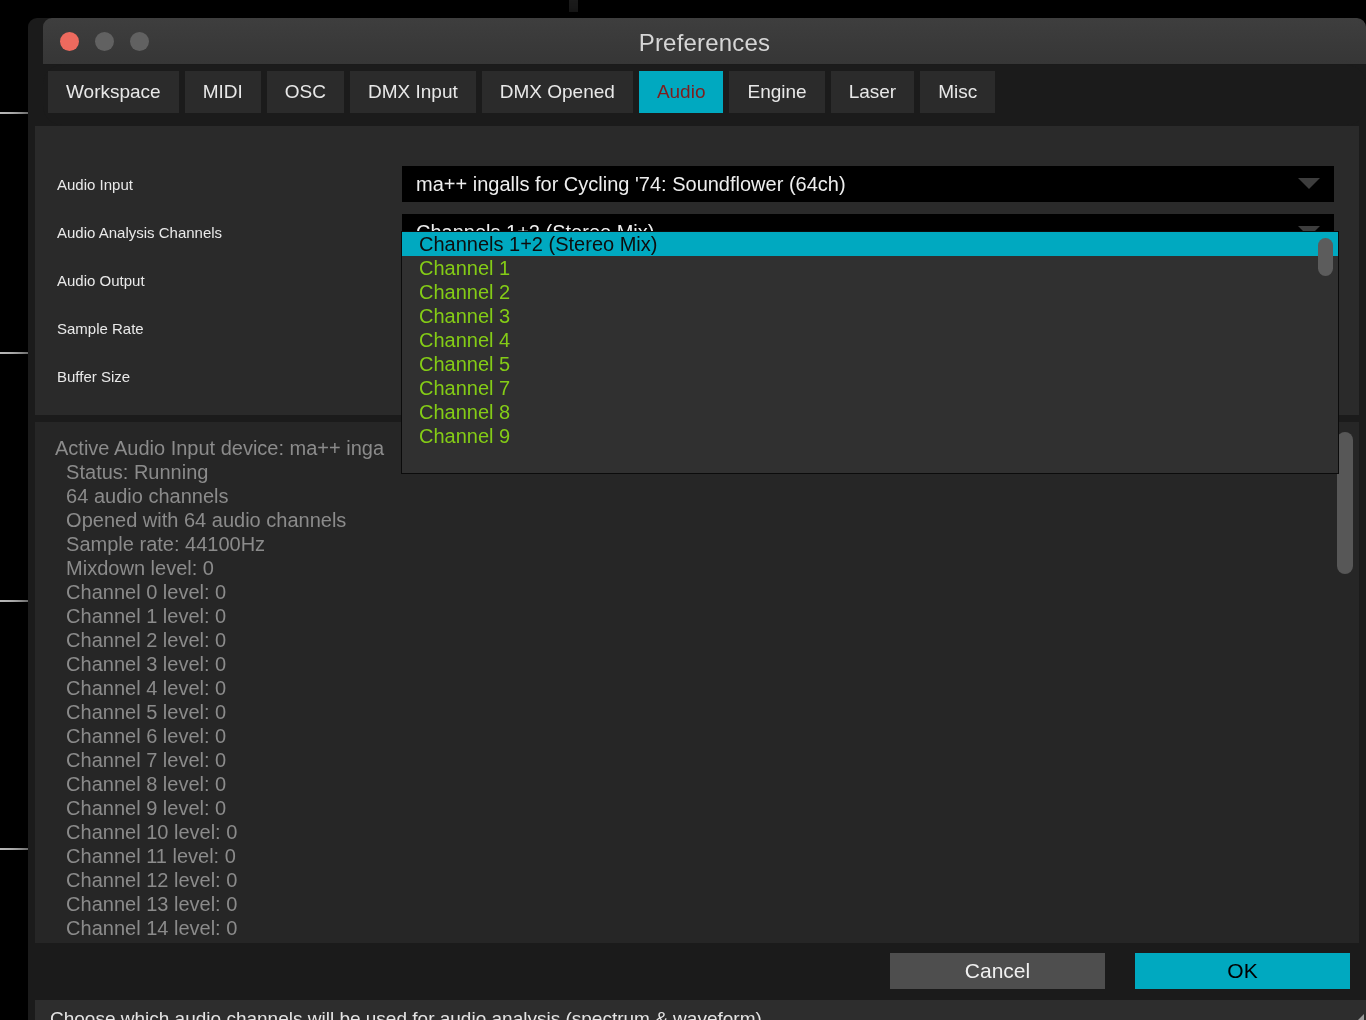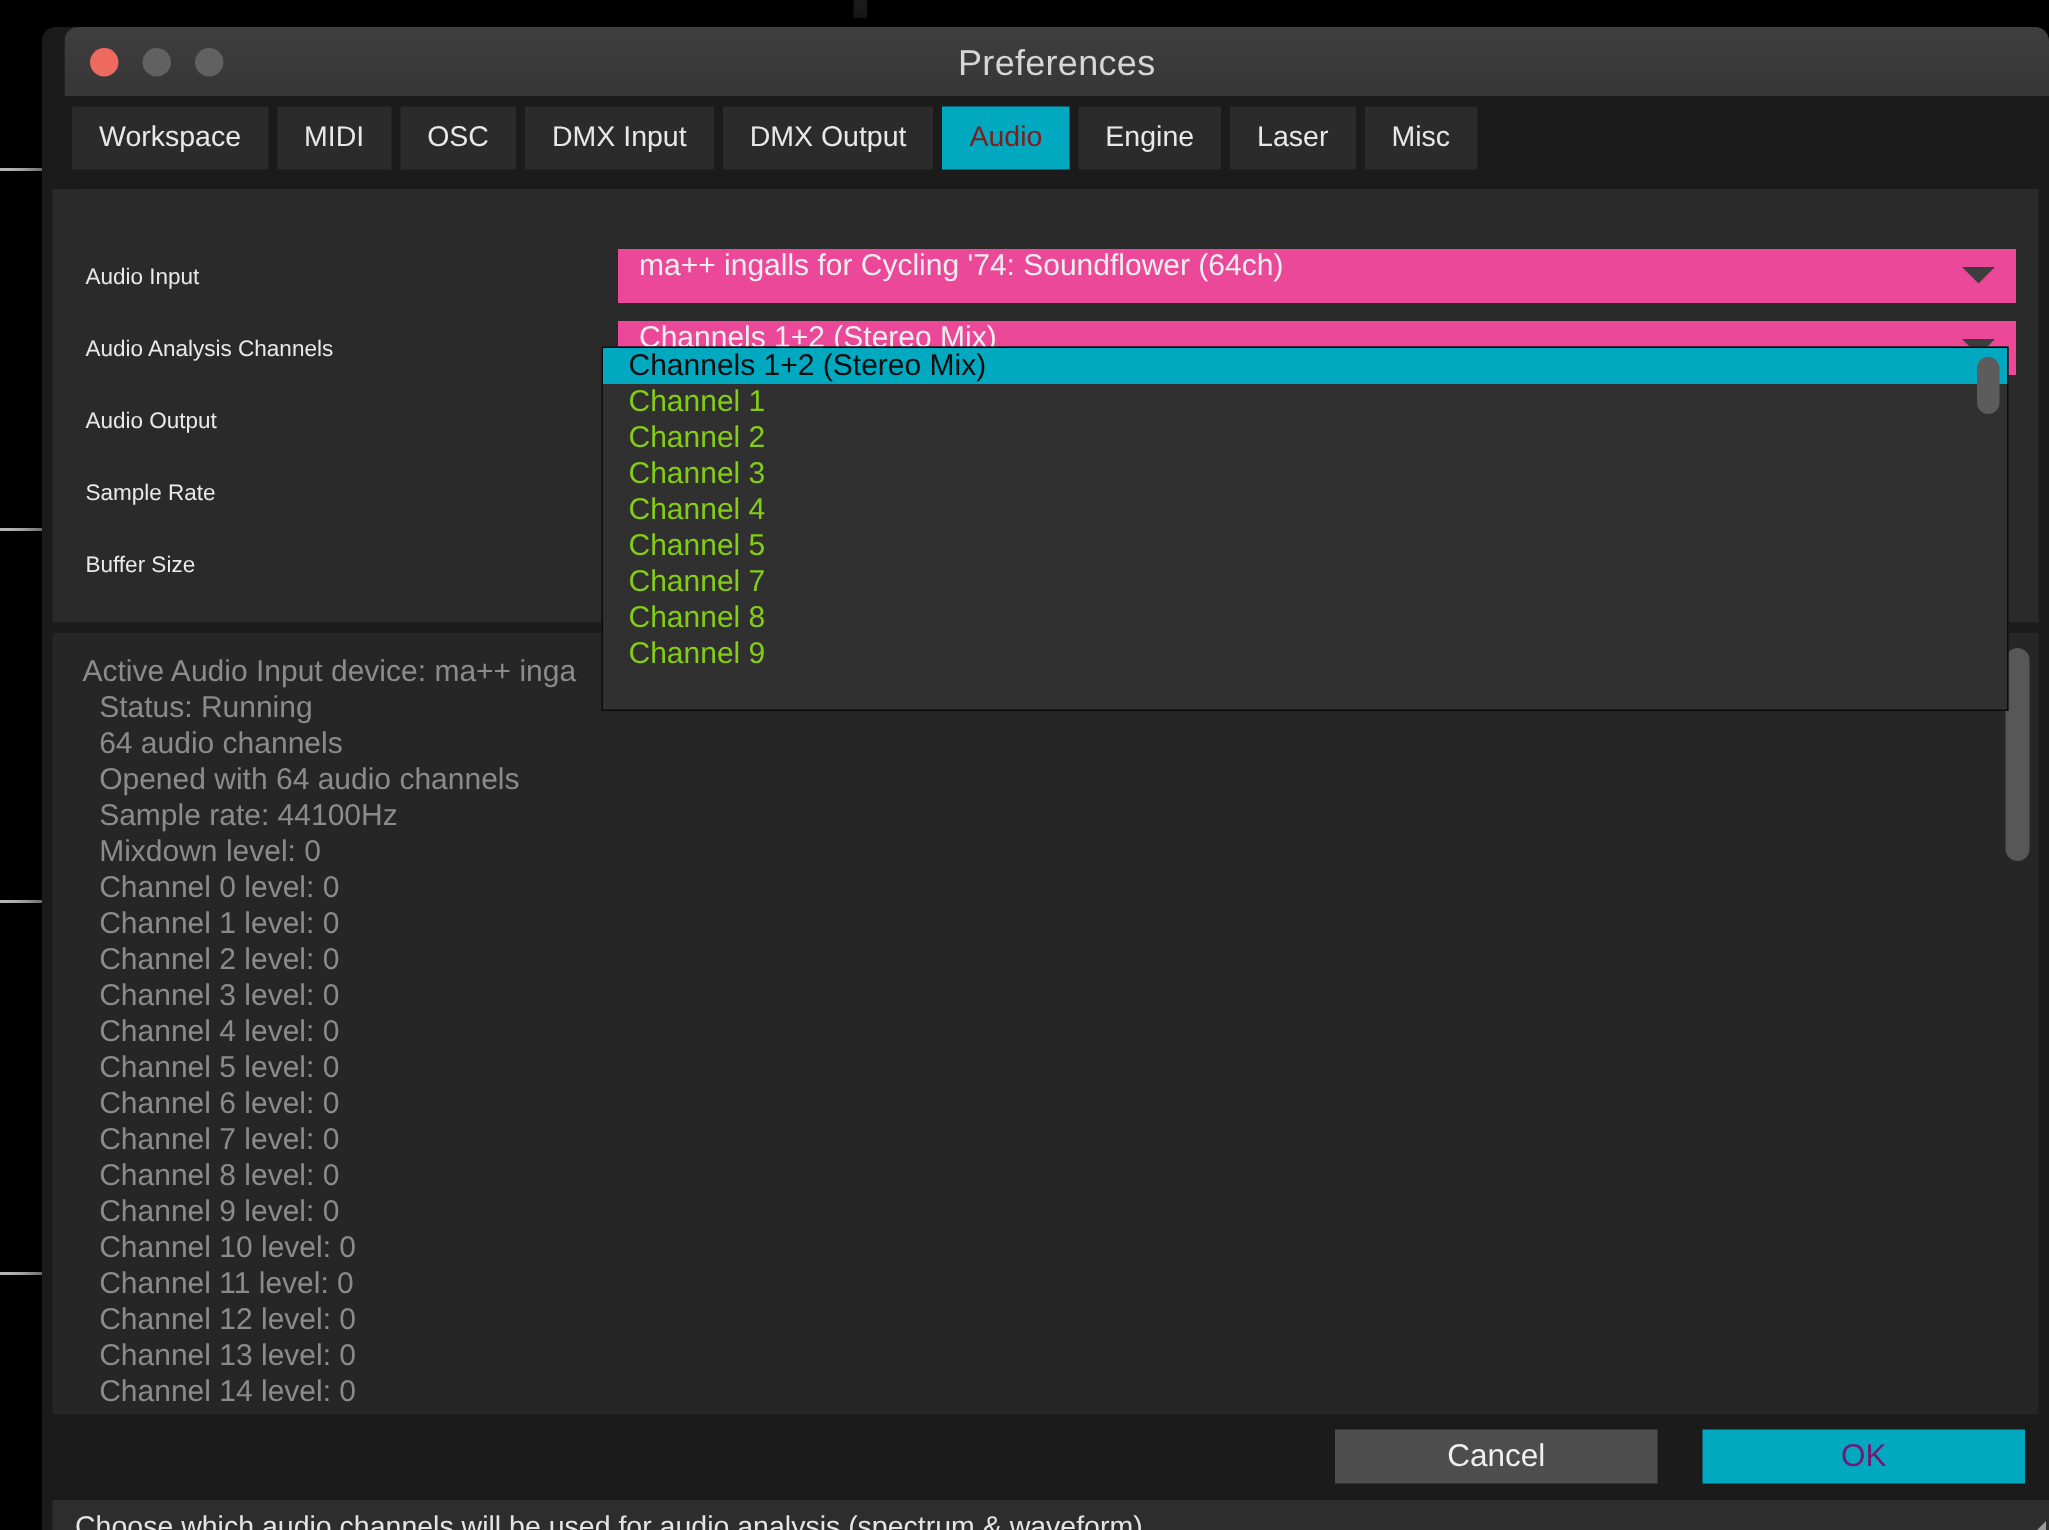--- a/index.html
+++ b/index.html
@@ -83,23 +83,23 @@
   }
   .form-row {
     position: absolute; left: 0; width: 100%; height: 48px;
     display: flex; align-items: center;
   }
   .form-label {
     position: absolute; left: 22px;
     font-size: 15px; color: #e9e9e9;
   }
   .field {
-    position: absolute; left: 377px; width: 932px; height: 36px;
-    background: #ec4899;
-    display: flex; align-items: flex-start;
+    position: absolute; left: 367px; width: 932px; height: 36px;
+    background: #000000;
+    display: flex; align-items: center;
   }
   .field-value {
     font-size: 20px; color: #eeeeee; padding-left: 14px;
     white-space: nowrap; overflow: hidden;
   }
   .field-arrow {
     position: absolute; right: 14px; top: 12px;
     width: 0; height: 0;
     border-left: 11px solid transparent;
     border-right: 11px solid transparent;
@@ -159,21 +159,21 @@
     width: 1338px; height: 57px;
     background: #1b1b1b;
   }
   .dlg-btn {
     position: absolute; top: 10px; height: 36px;
     font-size: 21px;
     display: flex; align-items: center; justify-content: center;
     cursor: default;
   }
   #cancel-button { left: 862px; width: 215px; background: #4e4e4e; color: #f0f0f0; }
-  #ok-button     { left: 1107px; width: 215px; background: #00a9c0; color: #701a75; text-align: right; }
+  #ok-button     { left: 1107px; width: 215px; background: #00a9c0; color: #000000; text-align: right; }
 
   
   #status-bar {
     position: absolute; left: 7px; top: 982px;
     width: 1331px; height: 38px;
     background: #2d2d2d;
     display: flex; align-items: center;
   }
   #status-text {
     font-size: 19px; color: #e4e4e4; padding-left: 15px;
@@ -205,21 +205,21 @@
       <span class="tl tl-zoom"></span>
     </div>
     <div id="window-title">Preferences</div>
   </div>
 
   <div id="tab-bar">
     <div class="tab">Workspace</div>
     <div class="tab">MIDI</div>
     <div class="tab">OSC</div>
     <div class="tab">DMX Input</div>
-    <div class="tab">DMX Output</div>
+    <div class="tab">DMX Opened</div>
     <div class="tab active">Audio</div>
     <div class="tab">Engine</div>
     <div class="tab">Laser</div>
     <div class="tab">Misc</div>
   </div>
 
   <div id="settings-panel">
 
     <div class="form-row" style="top:34px;">
       <div class="form-label">Audio Input</div>

